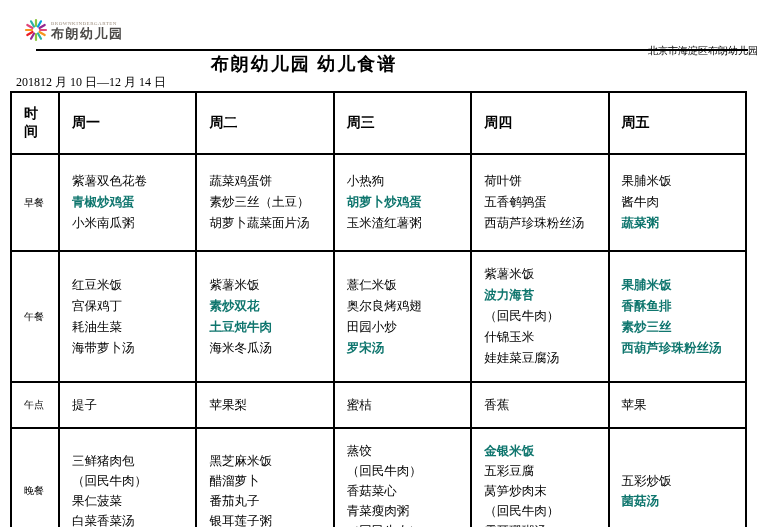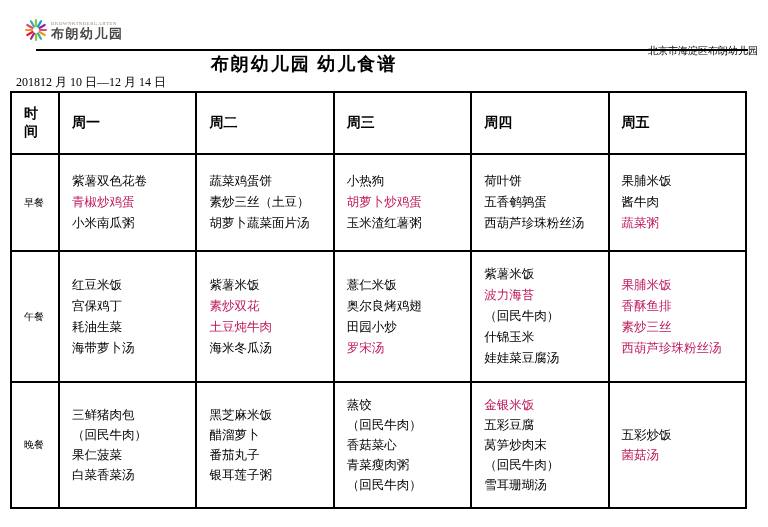--- a/index.html
+++ b/index.html
@@ -30,21 +30,21 @@
   .menu col.c-time{width:48px;}
   .menu thead tr{height:31px;}
   .menu thead th{font-size:14px;font-weight:700;}
   .menu tbody th{font-size:10px;font-weight:400;}
   .dish{font-size:12.5px;line-height:20px;white-space:nowrap;}
   .row-0{height:97px;}  .row-0 .dish{line-height:21px;}
   .row-1{height:40px;}  .row-1 .dish{line-height:19px;}
   .row-2{height:112px;} .row-2 .dish{line-height:21px;}
   .row-3{height:33px;}
   .row-4{height:104px;} .row-4 .dish{line-height:20px;}
-  .hl{color:#be185d;font-weight:400;}
+  .hl{color:#0f766e;font-weight:700;}
 </style>
 </head>
 <body>
 
 <div>
 
   <div class="logo">
     <svg viewBox="0 0 24 24" fill="none" stroke-width="2.2" stroke-linecap="round">
       <line x1="16" y1="12" x2="22" y2="12" stroke="#e0457b"></line>
       <line x1="15.5" y1="14" x2="20.7" y2="17" stroke="#f7941d"></line>
@@ -148,20 +148,38 @@
             <div class="dish">什锦玉米</div>
             <div class="dish">娃娃菜豆腐汤</div>
           </td>
           <td>
             <div class="dish hl">果脯米饭</div>
             <div class="dish hl">香酥鱼排</div>
             <div class="dish hl">素炒三丝</div>
             <div class="dish hl">西葫芦珍珠粉丝汤</div>
           </td>
         </tr>
+        <tr class="row-3">
+          <th>午点</th>
+          <td>
+            <div class="dish">提子</div>
+          </td>
+          <td>
+            <div class="dish">苹果梨</div>
+          </td>
+          <td>
+            <div class="dish">蜜桔</div>
+          </td>
+          <td>
+            <div class="dish">香蕉</div>
+          </td>
+          <td>
+            <div class="dish">苹果</div>
+          </td>
+        </tr>
         <tr class="row-4">
           <th>晚餐</th>
           <td>
             <div class="dish">三鲜猪肉包</div>
             <div class="dish">（回民牛肉）</div>
             <div class="dish">果仁菠菜</div>
             <div class="dish">白菜香菜汤</div>
           </td>
           <td>
             <div class="dish">黑芝麻米饭</div>

